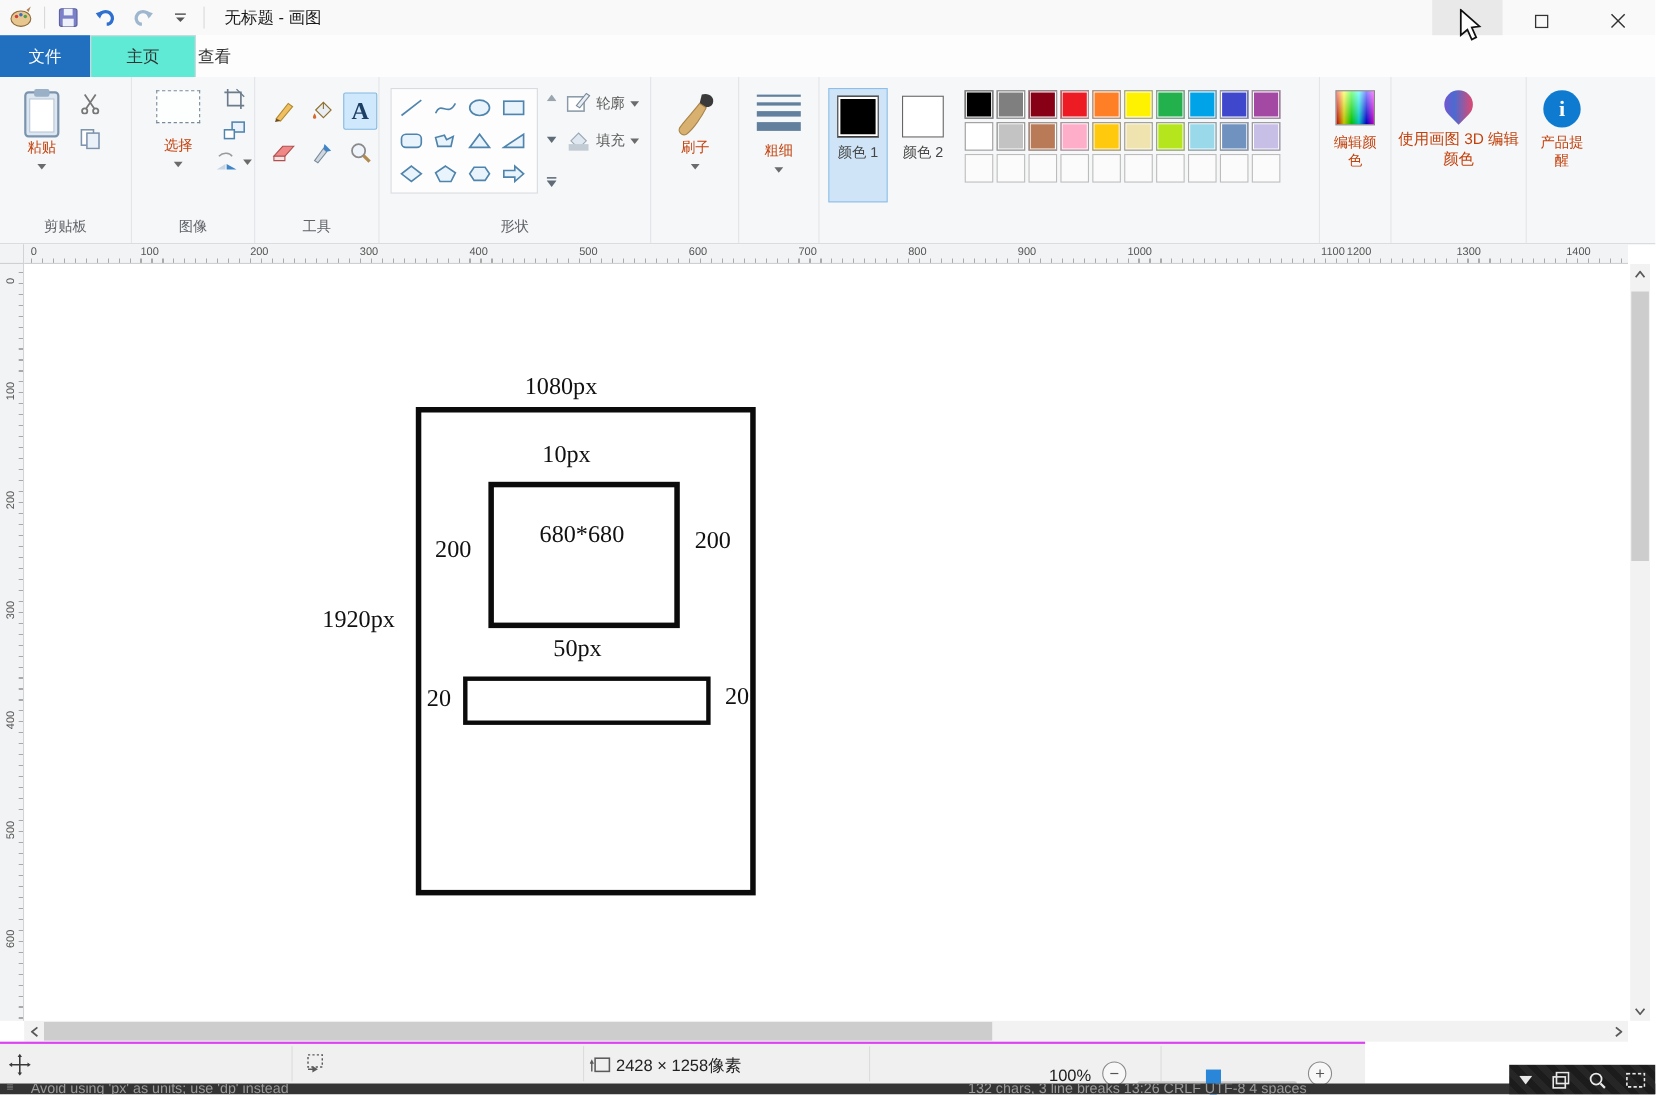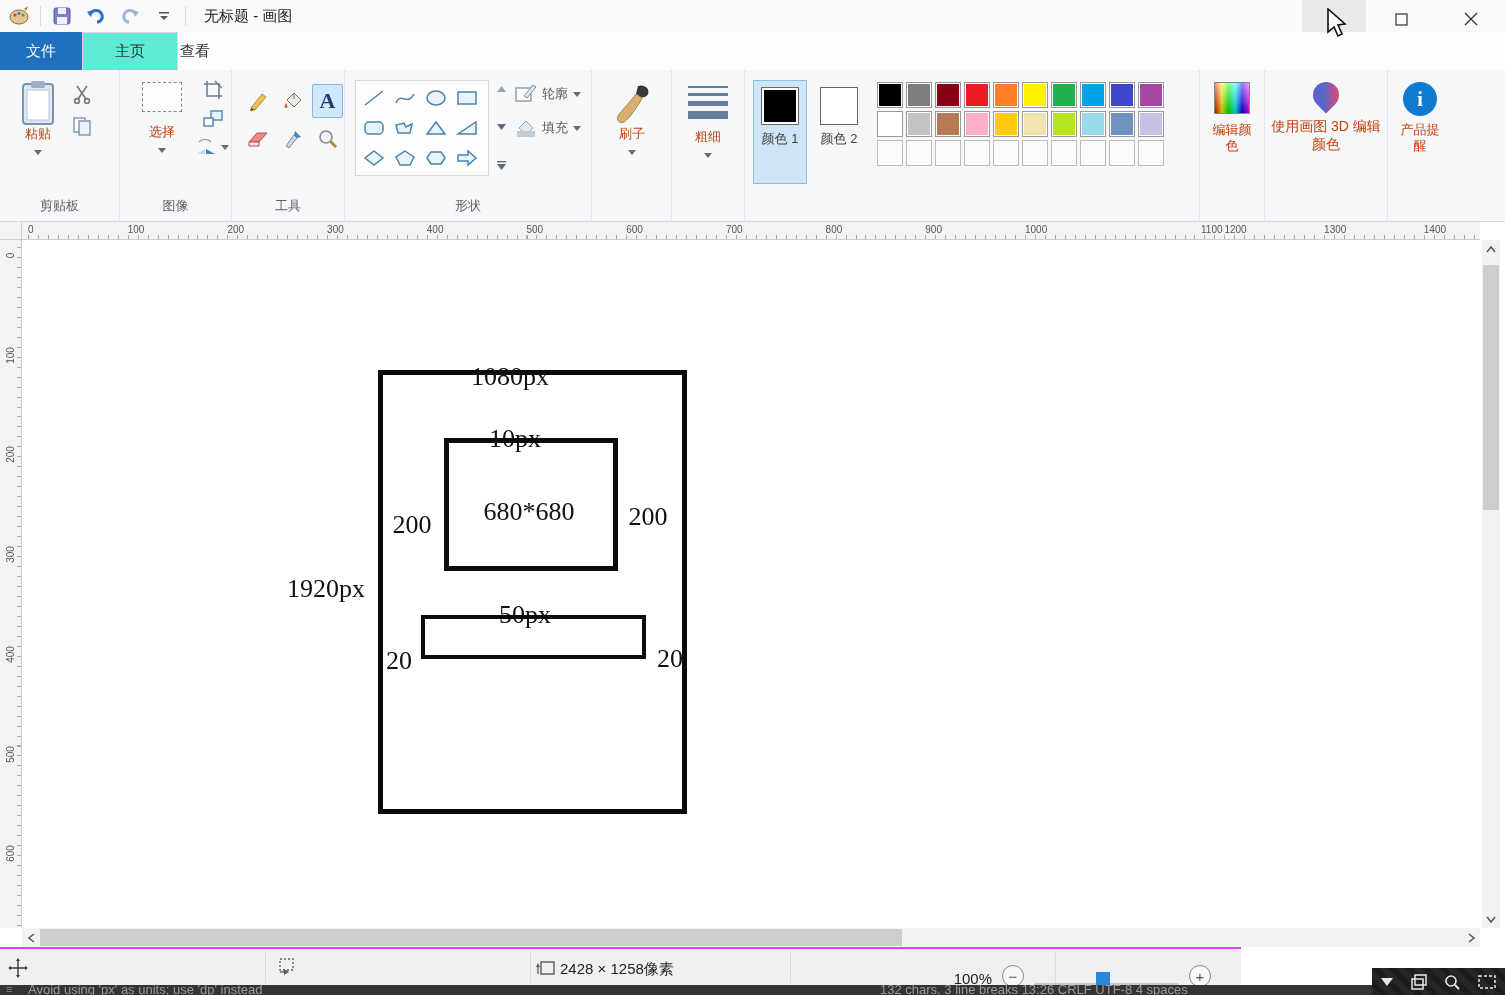--- a/index.html
+++ b/index.html
@@ -103,21 +103,21 @@
   #ruler-top .ticks { position:absolute; left:6px; bottom:0; width:100%; height:4px;
     background:repeating-linear-gradient(to right,#a9a9a9 0 1px, transparent 1px 9.97px); }
   #ruler-left { left:0; top:240px; width:22px; height:688px; background:#f2f3f4; border-right:1px solid #cfd0d2; overflow:hidden; }
   #ruler-left .num { position:absolute; left:-5px; width:30px; text-align:center; font-size:10px; color:#555; transform:rotate(-90deg); }
   #ruler-left .ticks { position:absolute; top:7px; right:0; height:100%; width:4px;
     background:repeating-linear-gradient(to bottom,#a9a9a9 0 1px, transparent 1px 9.97px); }
 
   
   #canvas { left:22px; top:240px; width:1458px; height:688px; background:#ffffff; overflow:hidden; }
   .stroke { position:absolute; border-style:solid; border-color:#0b0b0b; background:transparent; }
-  .dim-label { position:absolute; font-family:"Liberation Serif", serif; font-size:26px; color:#111; white-space:nowrap; transform:translateX(-50%);margin-top:24px; }
+  .dim-label { position:absolute; font-family:"Liberation Serif", serif; font-size:22px; color:#111; white-space:nowrap; transform:translateX(-50%); }
 
   
   #vscroll { left:1482px; top:240px; width:18px; height:688px; background:#f2f2f2; }
   #vthumb { position:absolute; left:1px; top:25px; width:16px; height:245px; background:#cdcdcd; }
   .scroll-arrow { position:absolute; left:0; width:18px; height:18px; display:flex; align-items:center; justify-content:center; }
   #hscroll { left:22px; top:928px; width:1458px; height:19px; background:#f2f2f2; }
   #hthumb { position:absolute; left:18px; top:1px; width:862px; height:17px; background:#cdcdcd; }
   .hscroll-arrow { position:absolute; top:0; width:18px; height:19px; display:flex; align-items:center; justify-content:center; }
 
   

